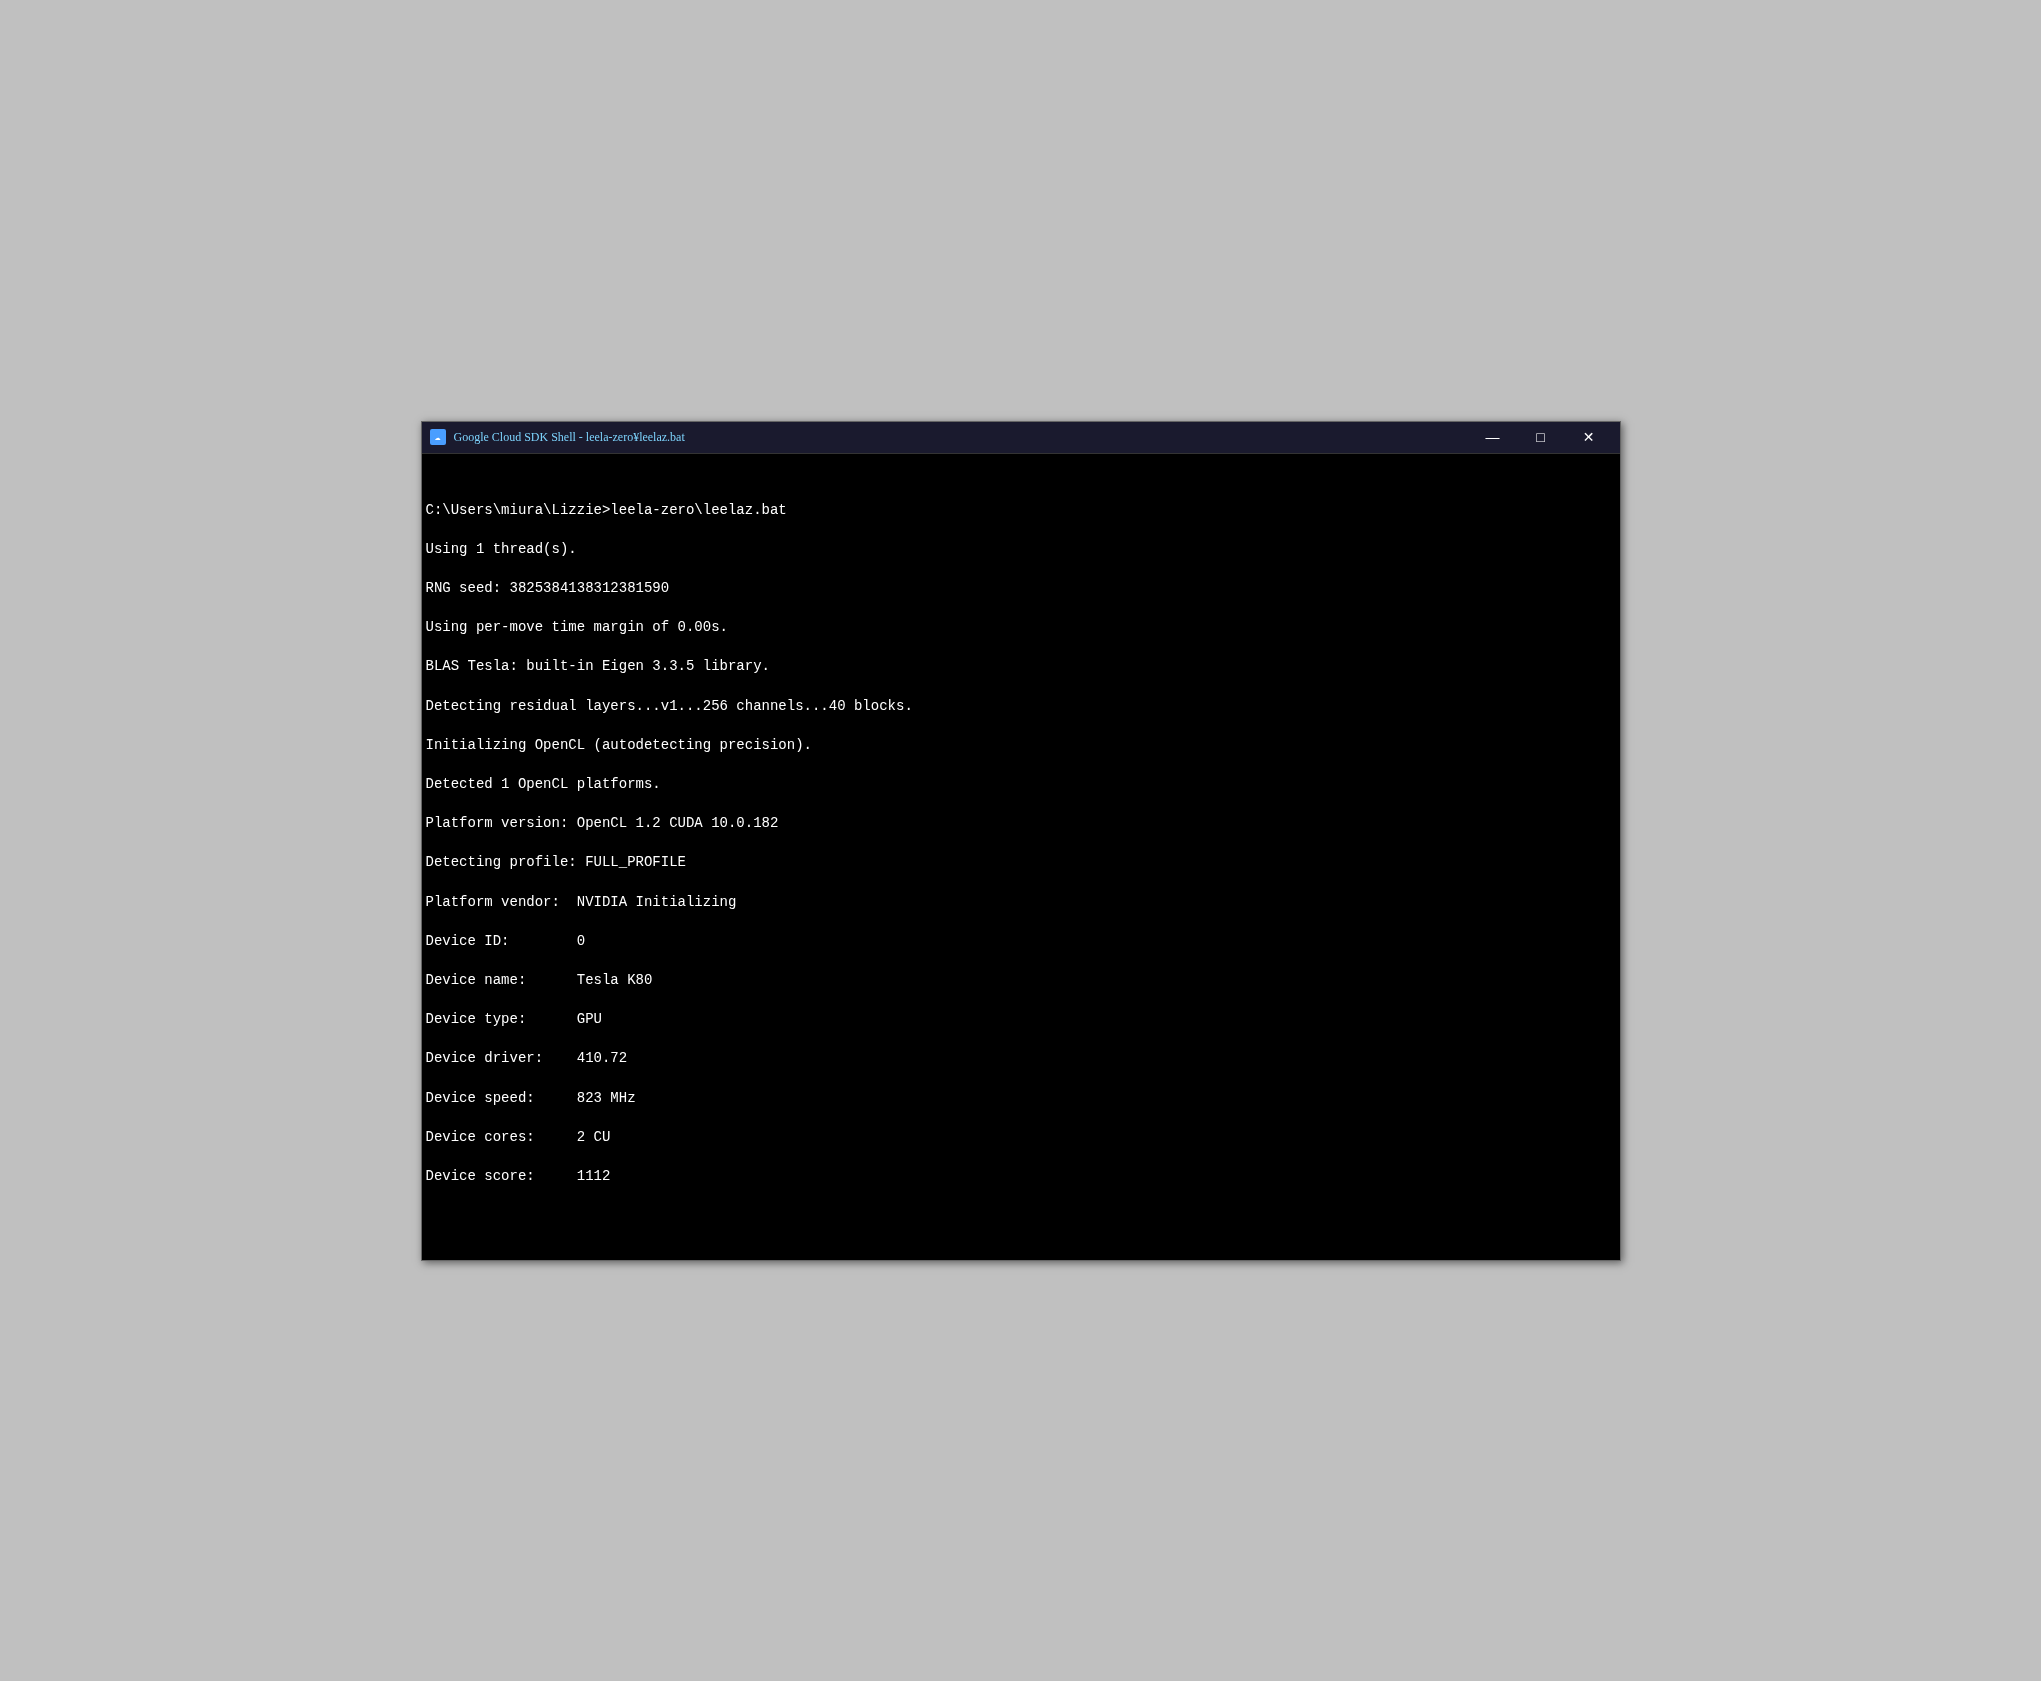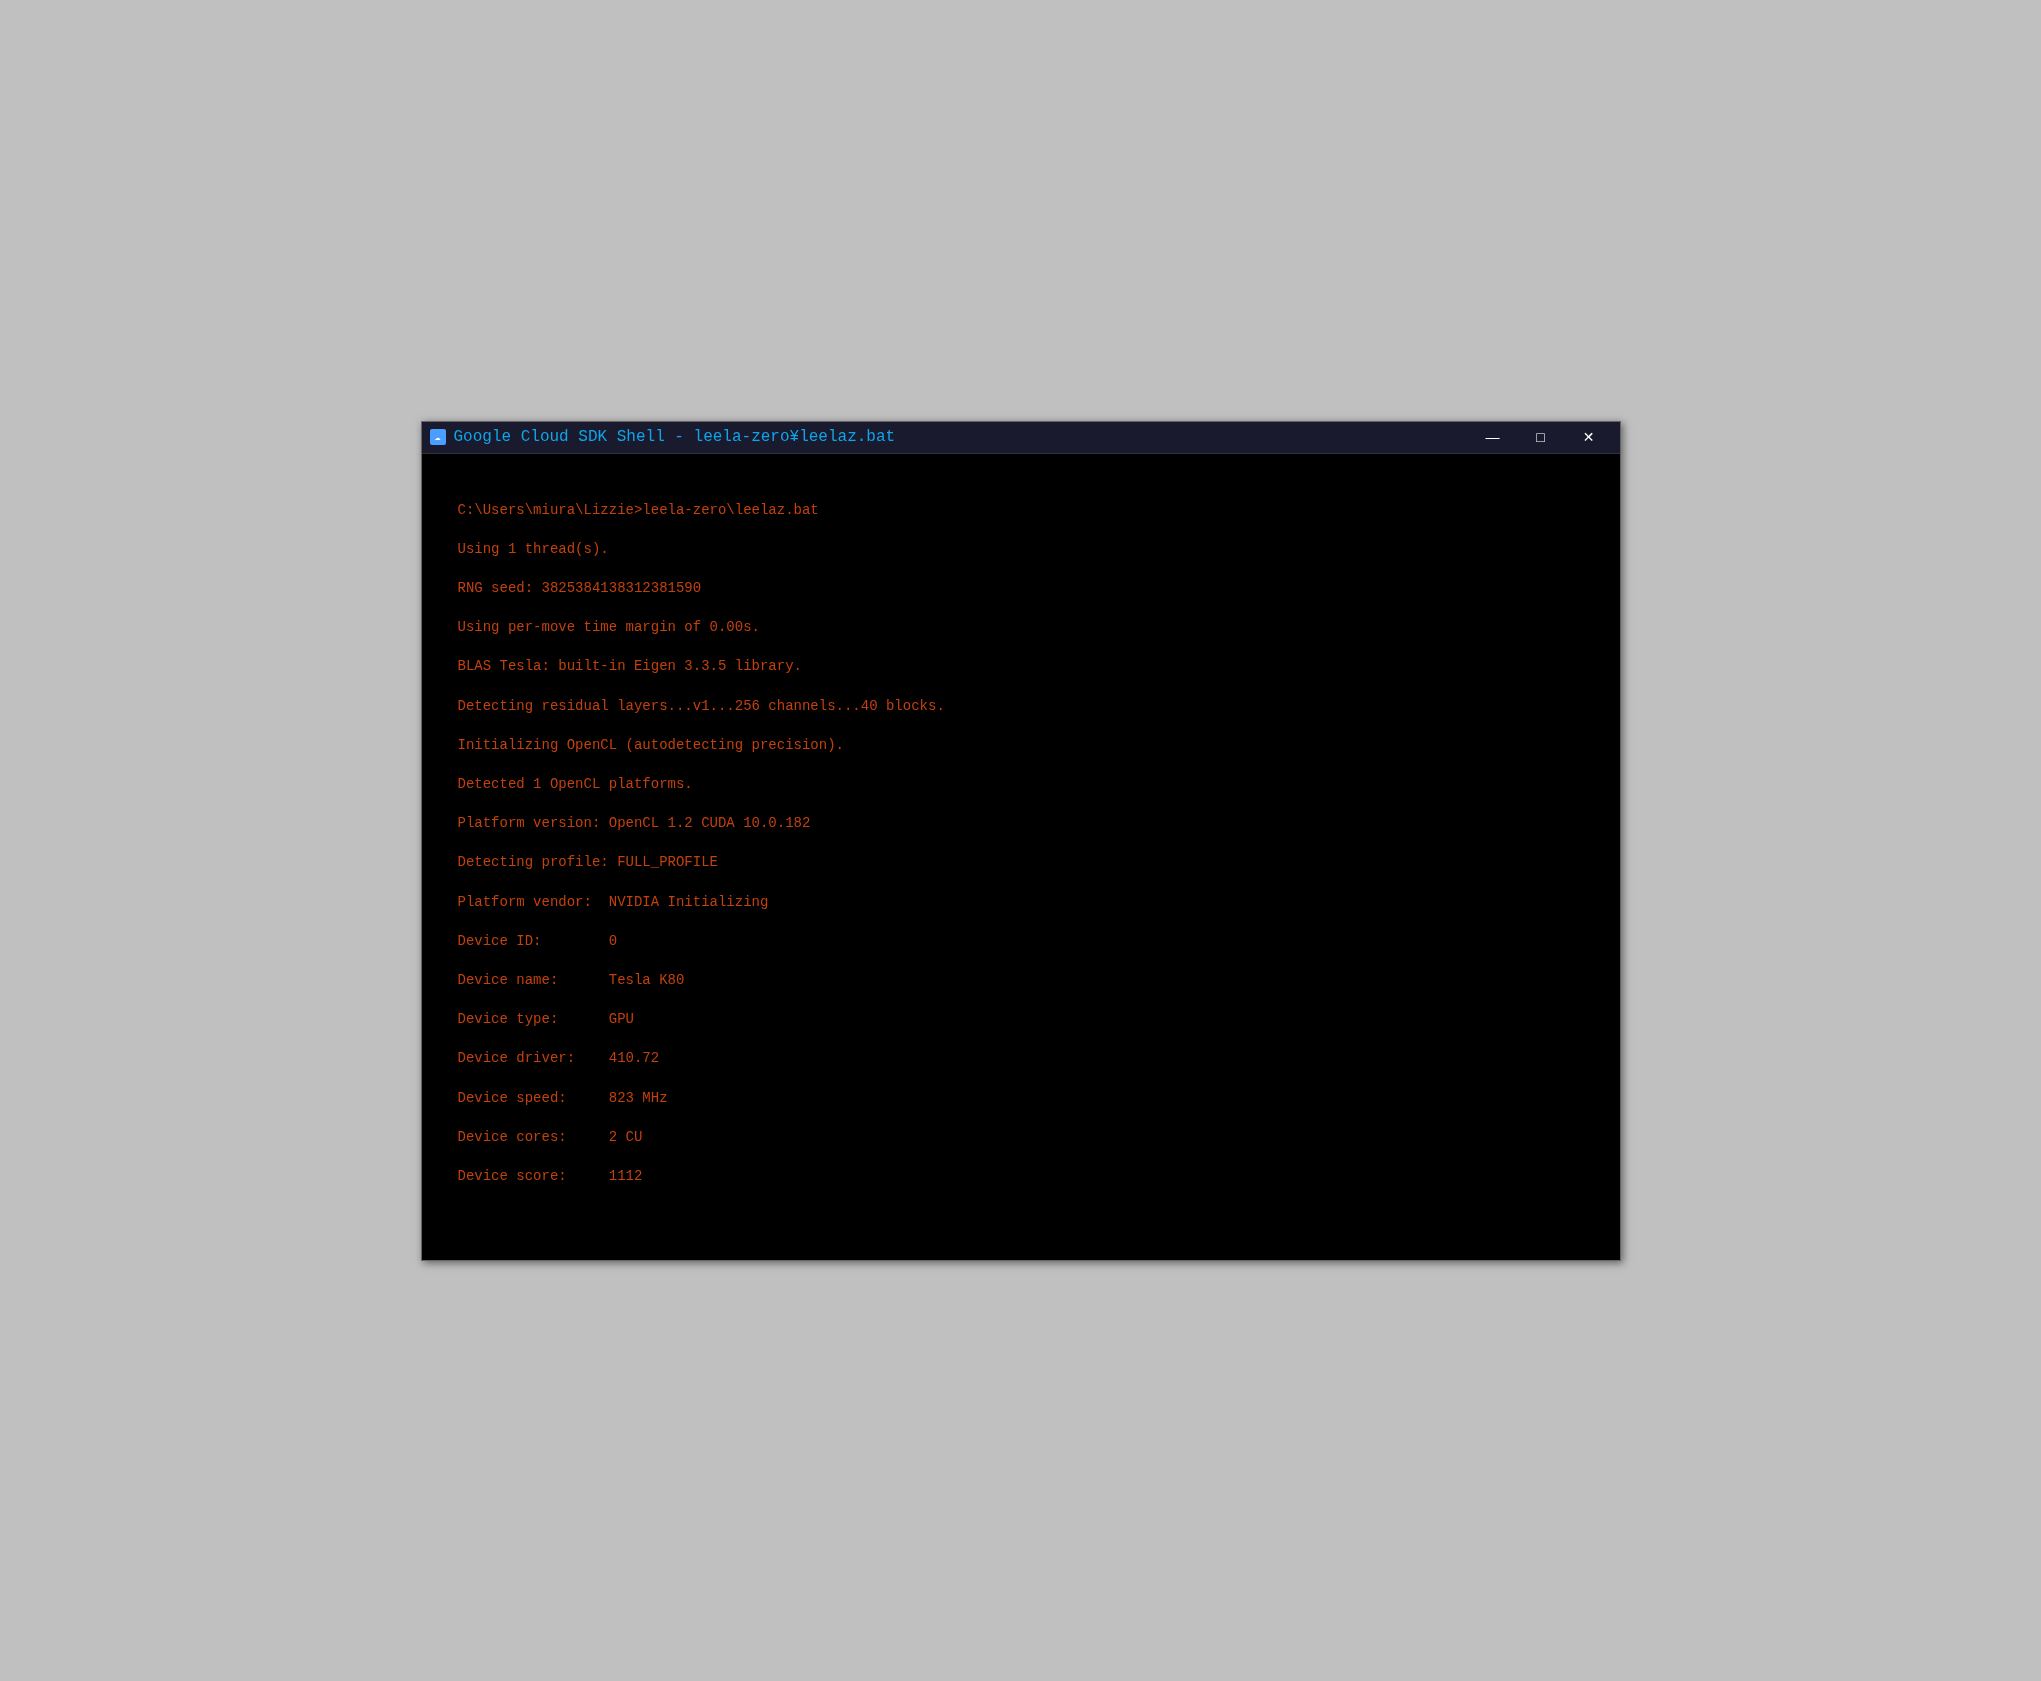--- a/index.html
+++ b/index.html
@@ -45,23 +45,23 @@
       border-radius: 2px;
       flex-shrink: 0;
       display: flex;
       align-items: center;
       justify-content: center;
       font-size: 10px;
       color: white;
     }
 
     .titlebar-title {
-      color: #0ea5e9;
-      font-family: Liberation Mono, monospace;
-      font-size: 16px;
+      color: #7dd3fc;
+      font-family: Liberation Serif, serif;
+      font-size: 12px;
       flex: 1;
     }
 
     .titlebar-controls {
       display: flex;
       gap: 2px;
     }
 
     .titlebar-btn {
       width: 46px;
@@ -83,22 +83,21 @@
       overflow: hidden;
       color: #c0c0c0;
       font-size: 14px;
       line-height: 1.4;
       white-space: pre;
       font-family: 'Courier New', Courier, monospace;
     }
 
     .terminal-line {
       display: block;
-      color: #c2410c;
-      margin-left: 32px;
+      color: #ffffff;
     }
   </style>
 </head>
 <body>
 
 <div class="window">
   <div class="titlebar">
     <div class="titlebar-icon">☁</div>
     <span class="titlebar-title">Google Cloud SDK Shell - leela-zero¥leelaz.bat</span>
     <div class="titlebar-controls">

